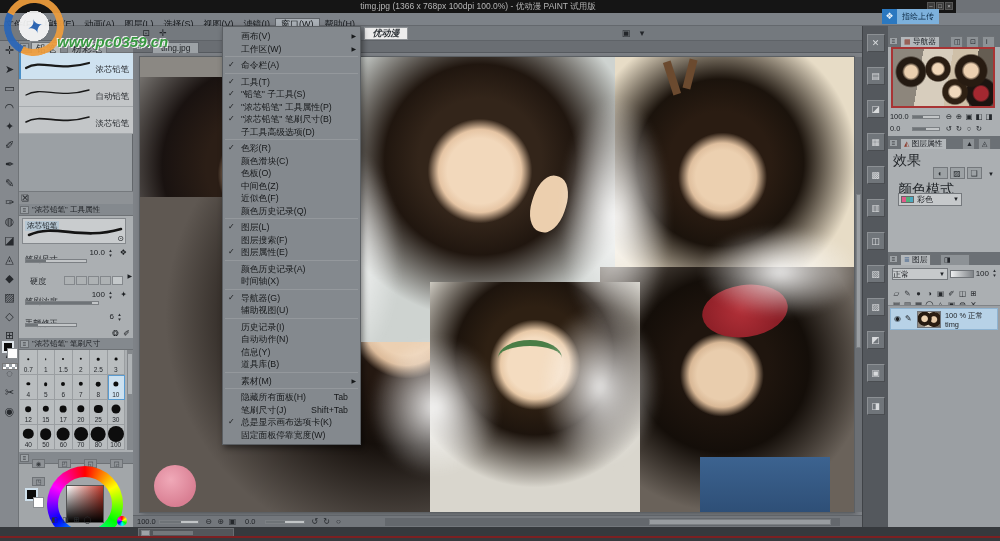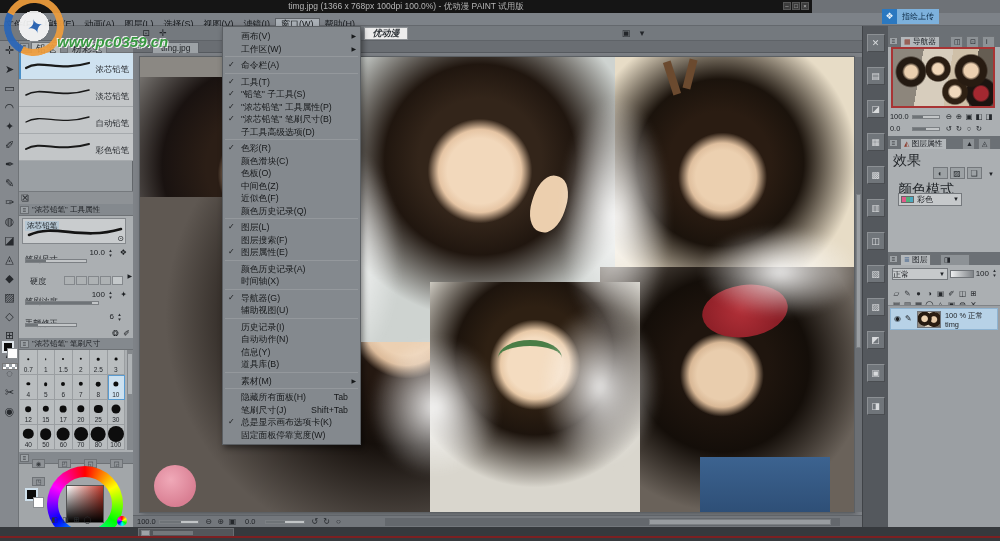--- a/index.html
+++ b/index.html
@@ -2,21 +2,21 @@
 <html><head>
 <meta charset="utf-8">
 <style>
   html,body{margin:0;padding:0;background:#222;}
   *{box-sizing:border-box;}
   .app{position:relative;width:1000px;height:541px;background:#6e7277;overflow:hidden;
        font-family:"Liberation Sans","DejaVu Sans",sans-serif;color:#1b1e21;
        -webkit-font-smoothing:antialiased;}
   .abs{position:absolute;}
   
-  .titlebar{left:0;top:0;width:812px;height:13px;background:#151515;color:#b6b6b6;
+  .titlebar{left:0;top:0;width:956px;height:13px;background:#151515;color:#b6b6b6;
             font-size:8.5px;line-height:13px;}
   .titlebar .ttl{position:absolute;left:0;right:0;text-align:center;white-space:nowrap;}
   .winbtn{position:absolute;top:2px;width:8px;height:8px;background:#3c3c3c;border:1px solid #565656;
           color:#c3c3c3;font-size:6px;line-height:6px;text-align:center;}
   
   .menubar{left:0;top:13px;width:1000px;height:13px;background:#7d8288;border-bottom:1px solid #64686d;}
   .mb-item{display:inline-block;padding:0 5px;font-size:9px;line-height:12px;color:#15181b;cursor:default;}
   .mb-item.active{background:#aab0b6;border:1px solid #5d6166;line-height:10px;}
   .upload{left:882px;top:9px;height:15px;z-index:40;display:flex;}
   .upload .uic{width:15px;height:15px;background:#2b78c0;color:#e8f2fa;font-size:9px;line-height:15px;text-align:center;}
@@ -212,35 +212,29 @@
       </div>
       <div class="abs" style="left:0;top:12px;width:114px;height:138px;overflow:hidden;">
         <div class="brush-row selected">
             <svg class="brush-stroke" width="70" height="16" viewBox="0 0 70 16">
               <path d="M3 11 C 18 2, 36 15, 66 6" fill="none" stroke="#1a1a1a" stroke-linecap="round" stroke-width="2.2"></path>
             </svg>
             <span class="brush-name">浓芯铅笔</span>
           </div>
           <div class="brush-row">
             <svg class="brush-stroke" width="70" height="16" viewBox="0 0 70 16">
+              <path d="M3 11 C 18 2, 36 15, 66 6" fill="none" stroke="#1a1a1a" stroke-linecap="round" stroke-width="1.4"></path>
+            </svg>
+            <span class="brush-name">自动铅笔</span>
+          </div>
+          <div class="brush-row">
+            <svg class="brush-stroke" width="70" height="16" viewBox="0 0 70 16">
               <path d="M3 11 C 18 2, 36 15, 66 6" fill="none" stroke="#1a1a1a" stroke-linecap="round" stroke-width="1.6"></path>
             </svg>
             <span class="brush-name">淡芯铅笔</span>
-          </div>
-          <div class="brush-row">
-            <svg class="brush-stroke" width="70" height="16" viewBox="0 0 70 16">
-              <path d="M3 11 C 18 2, 36 15, 66 6" fill="none" stroke="#1a1a1a" stroke-linecap="round" stroke-width="1.4"></path>
-            </svg>
-            <span class="brush-name">自动铅笔</span>
-          </div>
-          <div class="brush-row">
-            <svg class="brush-stroke" width="70" height="16" viewBox="0 0 70 16">
-              <path d="M3 11 C 18 2, 36 15, 66 6" fill="none" stroke="#1a1a1a" stroke-linecap="round" stroke-width="2"></path>
-            </svg>
-            <span class="brush-name">彩色铅笔</span>
           </div>
       </div>
       <div class="sfooter" style="top:150px;">
         <span class="sficon">❏</span>
           <span class="sficon">✕</span>
       </div>
     </div>
 
     <div class="abs" style="left:0;top:163px;width:114px;height:134px;background:#abafb2;">
       <div class="ptabs" style="top:0;">

